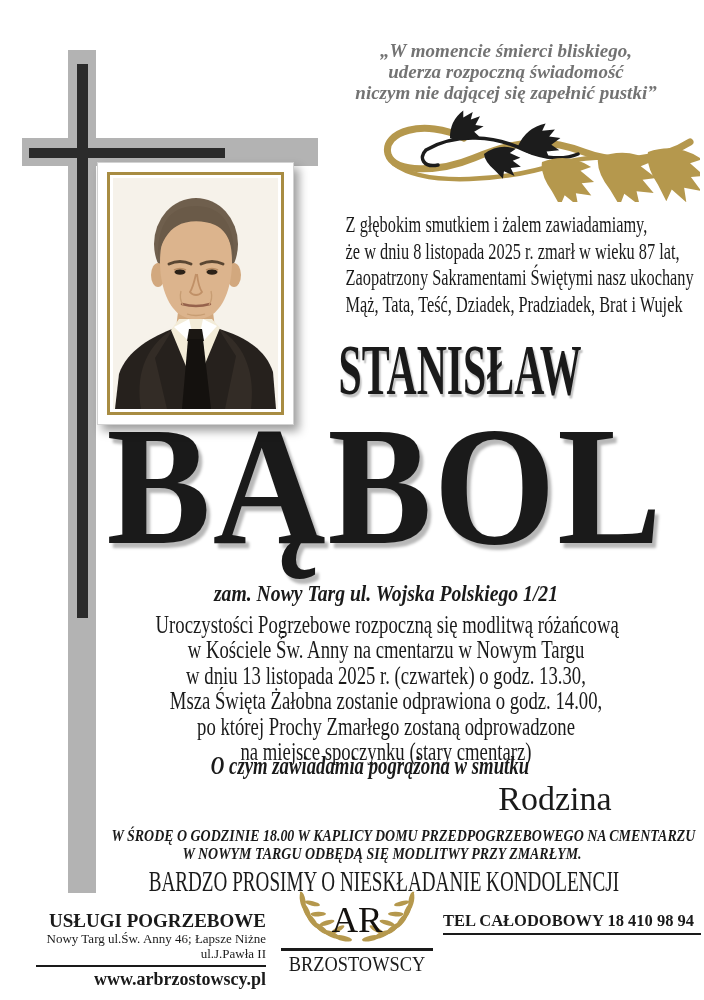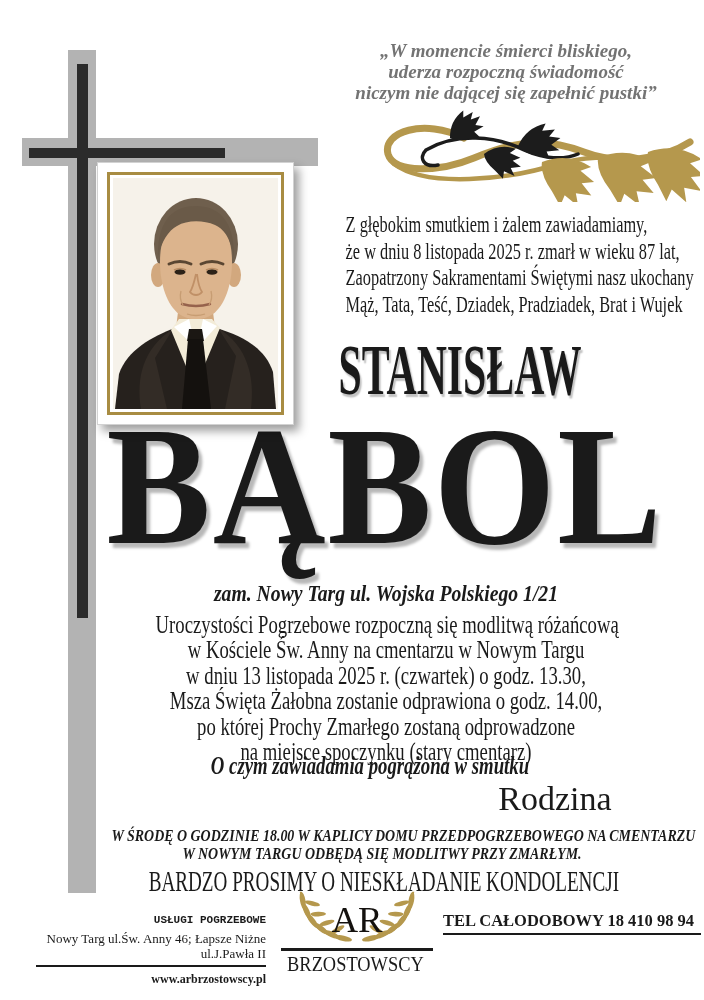--- a/index.html
+++ b/index.html
@@ -68,26 +68,26 @@
     font-style:italic;font-weight:bold;font-size:17px;line-height:17.5px;z-index:3;}
   .vigil .line{transform:scaleX(0.82);}
 
   
   .condolences{left:29px;top:866px;width:704px;text-align:center;
     font-size:29px;line-height:31px;z-index:3;}
   .condolences .line{transform:scaleX(0.66);}
 
   
   .footer-left{left:18px;top:911px;width:248px;text-align:right;z-index:3;}
-  .f-title{font-weight:bold;font-size:11px;line-height:19px;font-family:Liberation Mono, monospace;}
+  .f-title{font-weight:bold;font-size:19px;line-height:19px;}
   .f-addr{font-size:13px;line-height:15px;margin-top:1px;}
   .f-line-left{width:230px;border-top:2px solid #1a1a1a;margin:4px 0 3px auto;height:0;}
-  .f-web{font-weight:bold;font-size:12px;line-height:19px;}
-
-  .footer-logo{left:281px;top:884px;width:152px;z-index:3;}
+  .f-web{font-weight:bold;font-size:18px;line-height:19px;}
+
+  .footer-logo{left:281px;top:884px;width:152px;text-align:center;z-index:3;}
   .footer-logo svg{width:152px;height:64px;display:block;}
   .f-logo-line{border-top:3px solid #1a1a1a;margin:0 0 2px;height:0;}
   .f-logo-name{font-size:20px;line-height:22px;transform:scaleX(0.92);white-space:nowrap;}
 
   .footer-right{left:443px;top:911px;width:258px;text-align:left;z-index:3;}
   .f-phone{font-weight:bold;font-size:16.5px;line-height:19px;white-space:nowrap;}
   .f-mobile{font-size:12.5px;line-height:15px;white-space:nowrap;}
   .f-line-right{width:100%;border-top:2px solid #1a1a1a;margin:3px 0;height:0;}
   .f-email{font-weight:bold;font-size:17px;line-height:19px;padding-left:8px;}
 </style>

